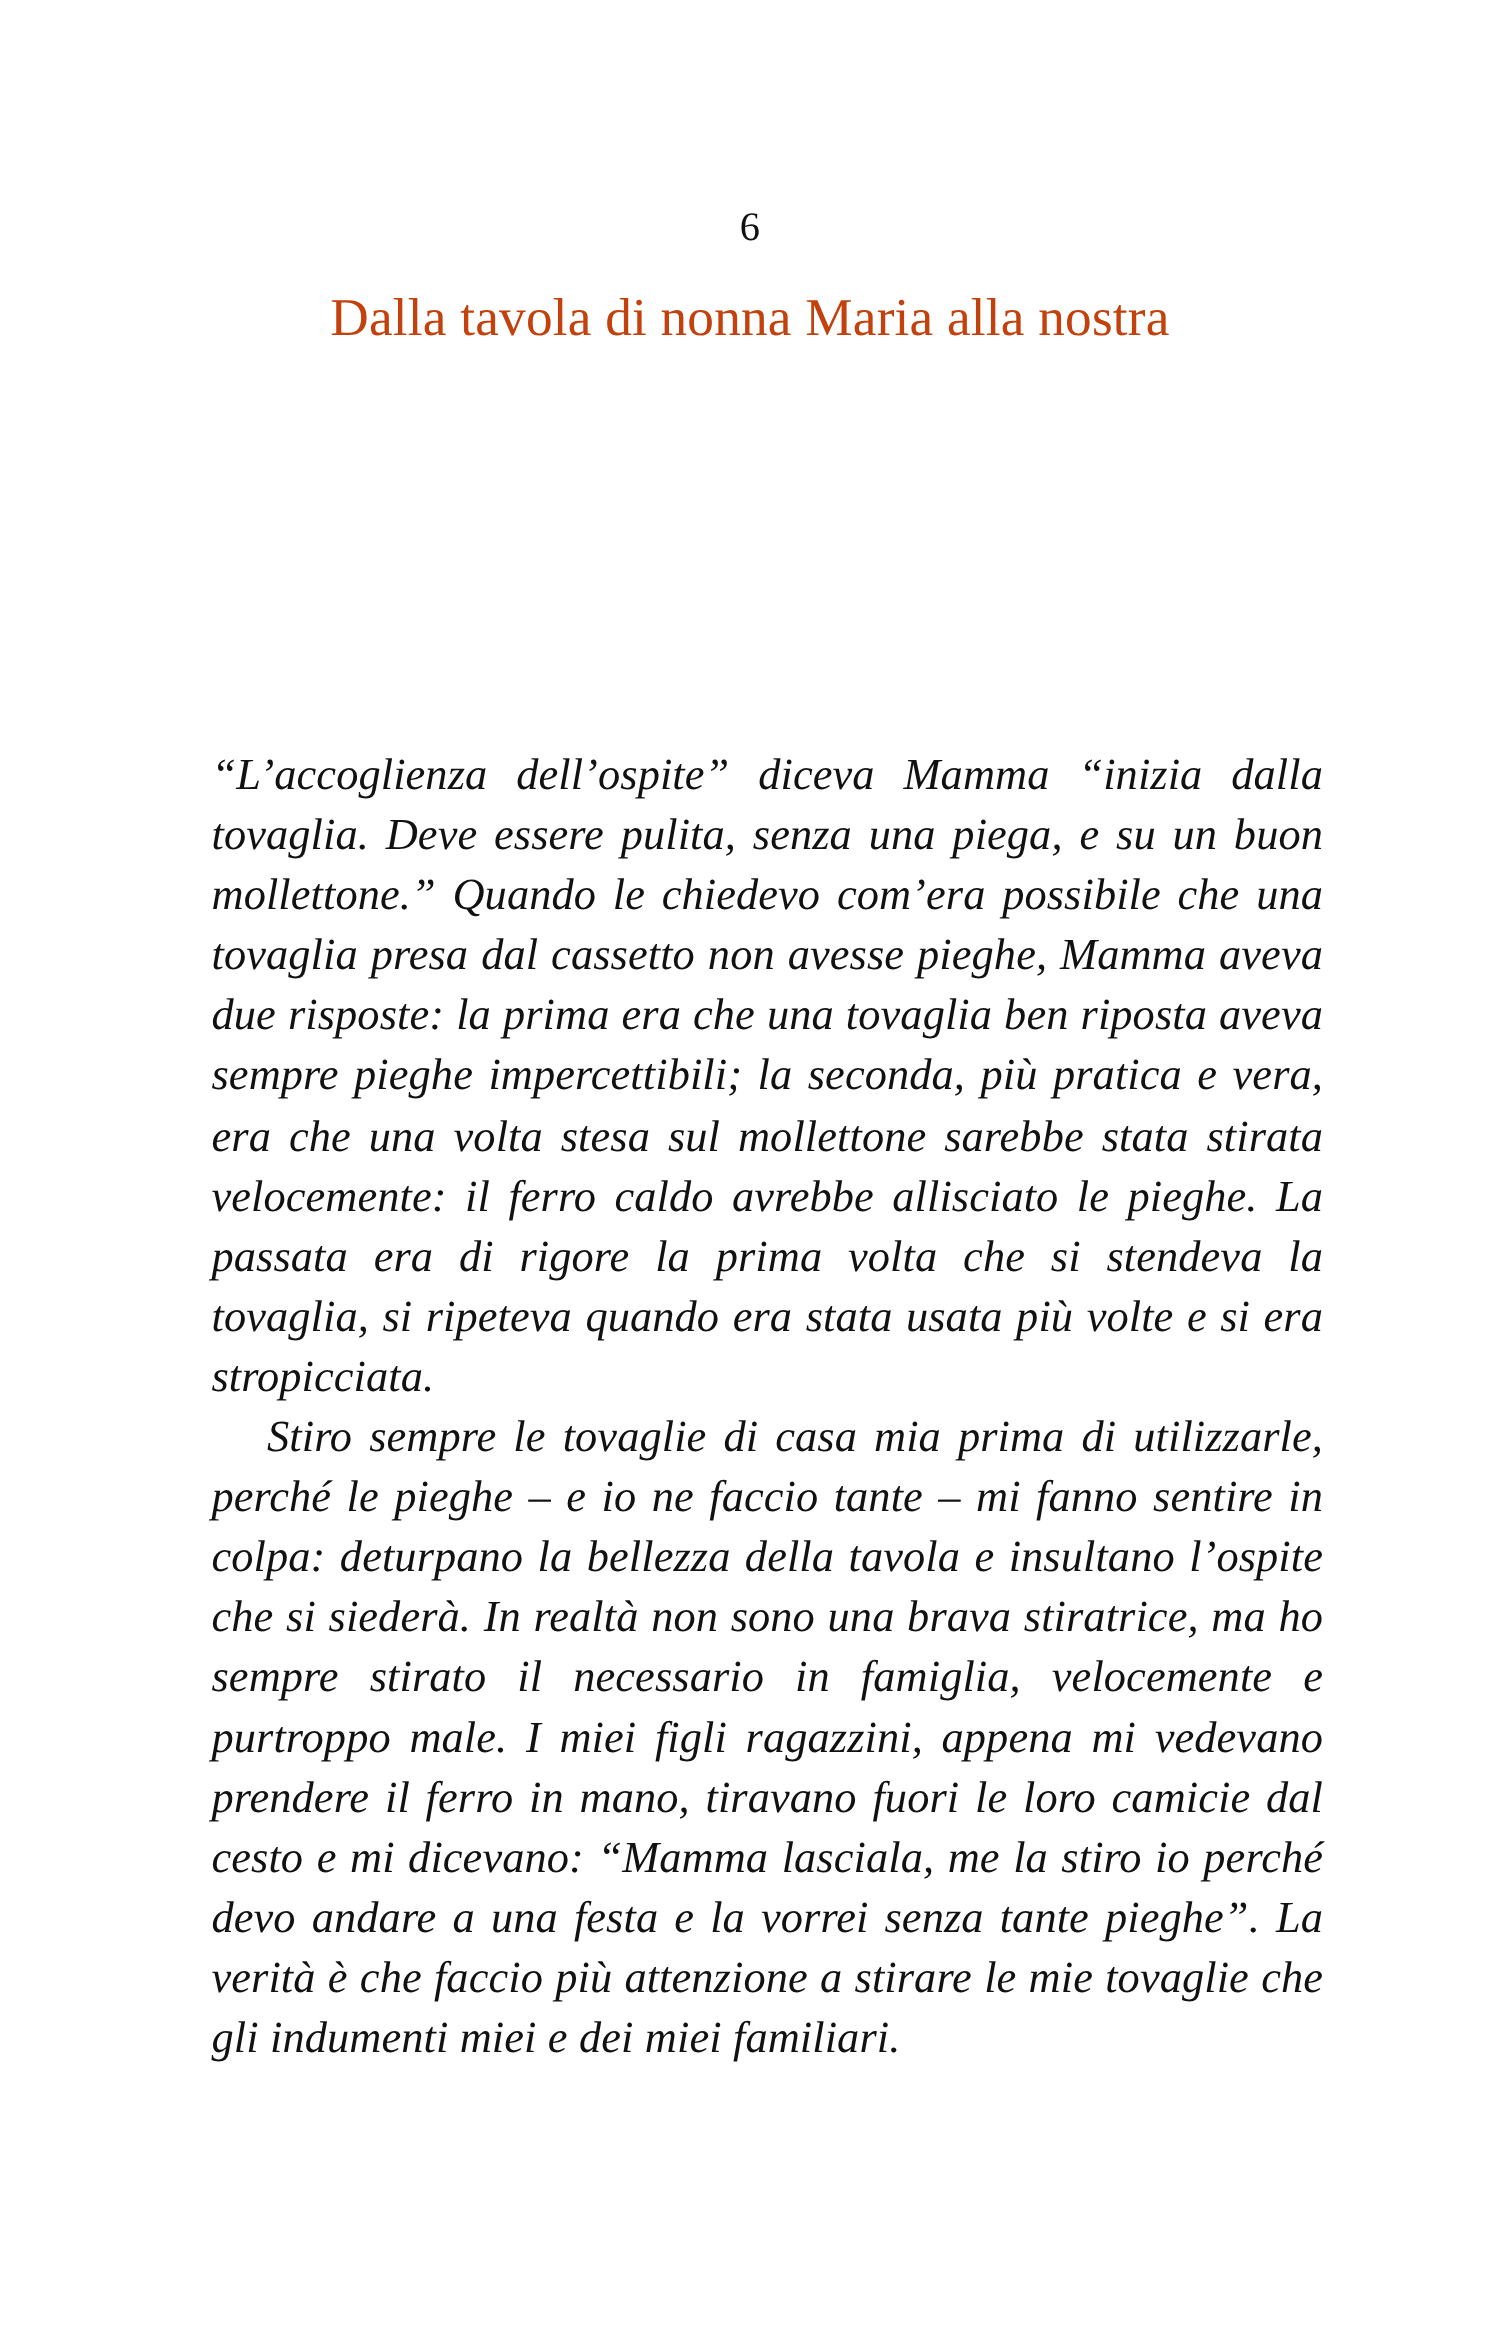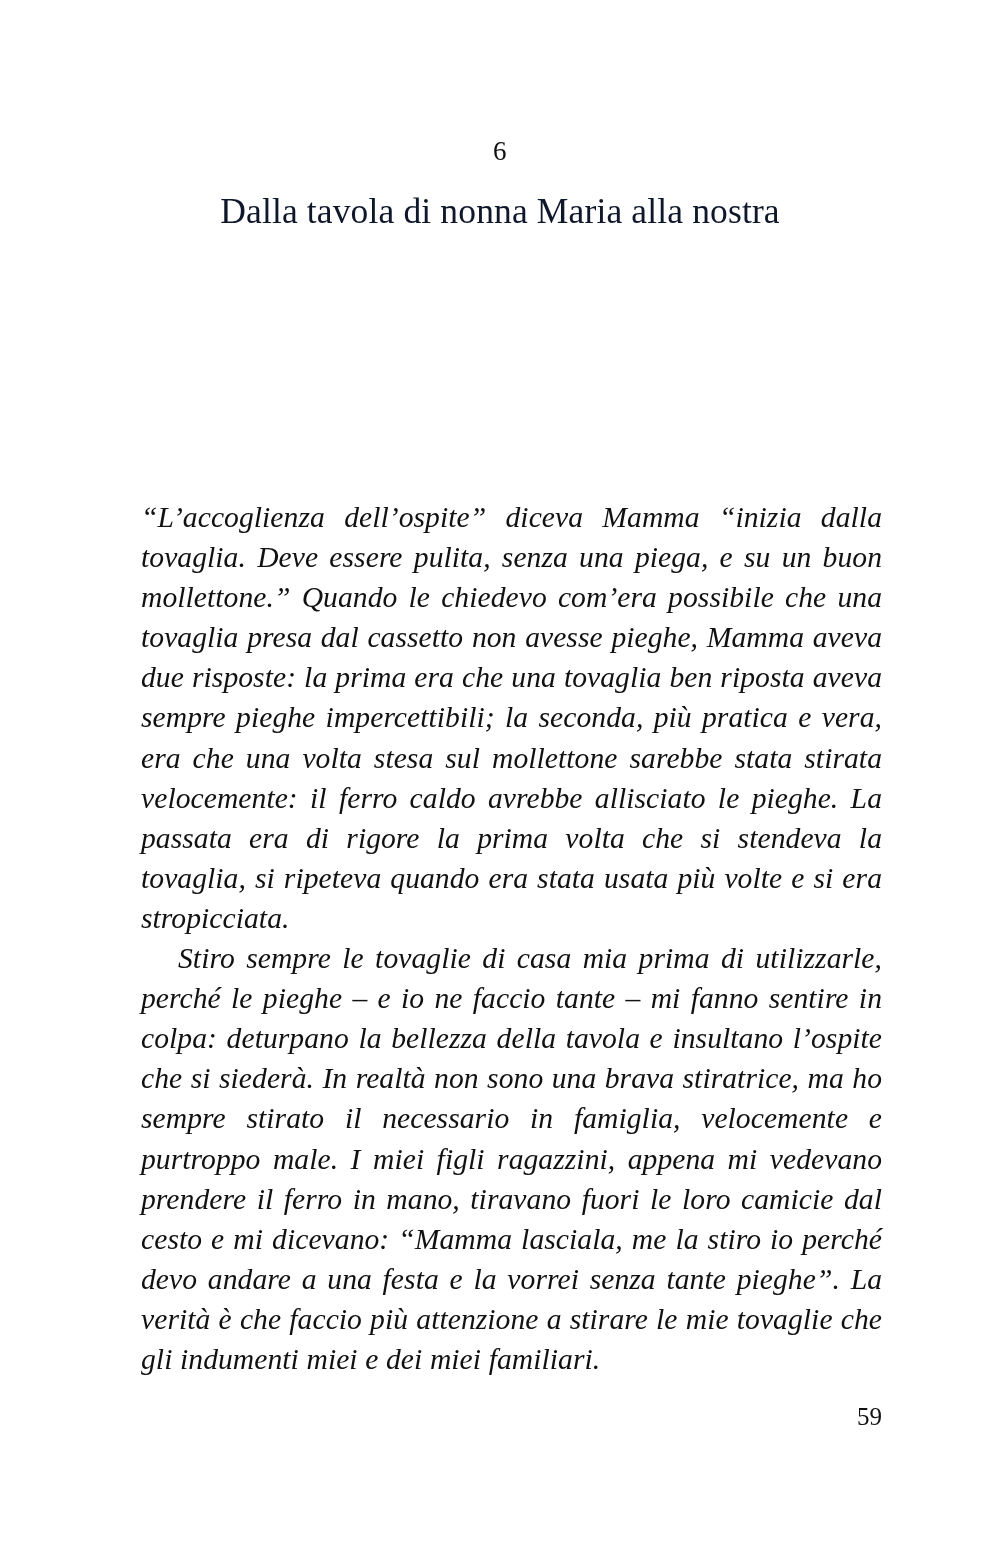--- a/index.html
+++ b/index.html
@@ -37,21 +37,21 @@
     letter-spacing: 0.01em;
     color: #111111;
     margin: 0 0 27px 0;
   }
 
   .chapter-title {
     font-size: 35.5px;
     line-height: 1.12;
     font-weight: 400;
     letter-spacing: 0.004em;
-    color: #0f172a;
+    color: #c2410c;
     margin: 12px;
     padding: 0 90px;
   }
 
   
   .text-block {
     position: absolute;
     left: 141px;
     top: 497px;
     width: 741px;
@@ -94,15 +94,14 @@
   <header class="chapter-head">
     <div class="chapter-number">6</div>
     <h1 class="chapter-title">Dalla tavola di nonna Maria alla nostra</h1>
   </header>
 
   <main class="text-block">
     <p class="body-paragraph">“L’accoglienza dell’ospite” diceva Mamma “inizia dalla tovaglia. Deve essere pulita, senza una piega, e su un buon mollettone.” Quando le chiedevo com’era possibile che una tovaglia presa dal cassetto non avesse pieghe, Mamma aveva due risposte: la prima era che una tovaglia ben riposta aveva sempre pieghe impercettibili; la seconda, più pratica e vera, era che una volta stesa sul mollettone sarebbe stata stirata velocemente: il ferro caldo avrebbe allisciato le pieghe. La passata era di rigore la prima volta che si stendeva la tovaglia, si ripeteva quando era stata usata più volte e si era stropicciata.</p>
     <p class="body-paragraph">Stiro sempre le tovaglie di casa mia prima di utilizzarle, perché le pieghe – e io ne faccio tante – mi fanno sentire in colpa: deturpano la bellezza della tavola e insultano l’ospite che si siederà. In realtà non sono una brava stiratrice, ma ho sempre stirato il necessario in famiglia, velocemente e purtroppo male. I miei figli ragazzini, appena mi vedevano prendere il ferro in mano, tiravano fuori le loro camicie dal cesto e mi dicevano: “Mamma lasciala, me la stiro io perché devo andare a una festa e la vorrei senza tante pieghe”. La verità è che faccio più attenzione a stirare le mie tovaglie che gli indumenti miei e dei miei familiari.</p>
   </main>
 
-  <div class="folio">59</div>
 
 </div>
 
 </body></html>

